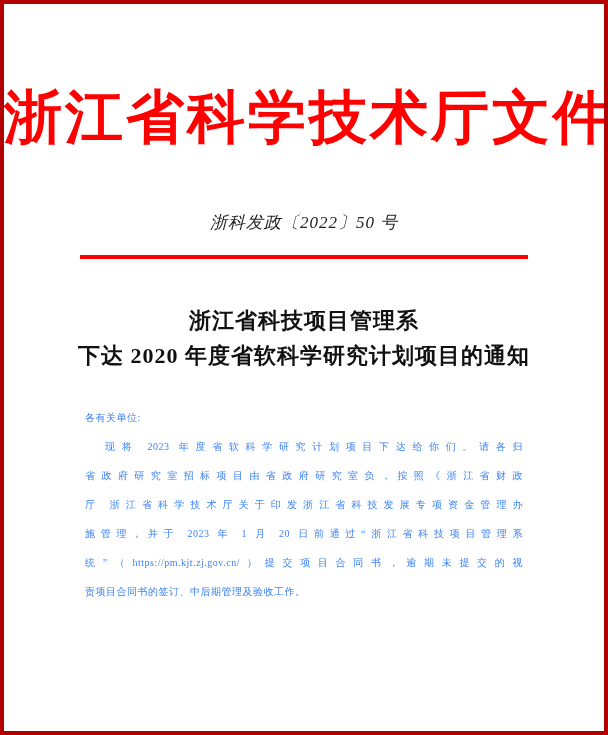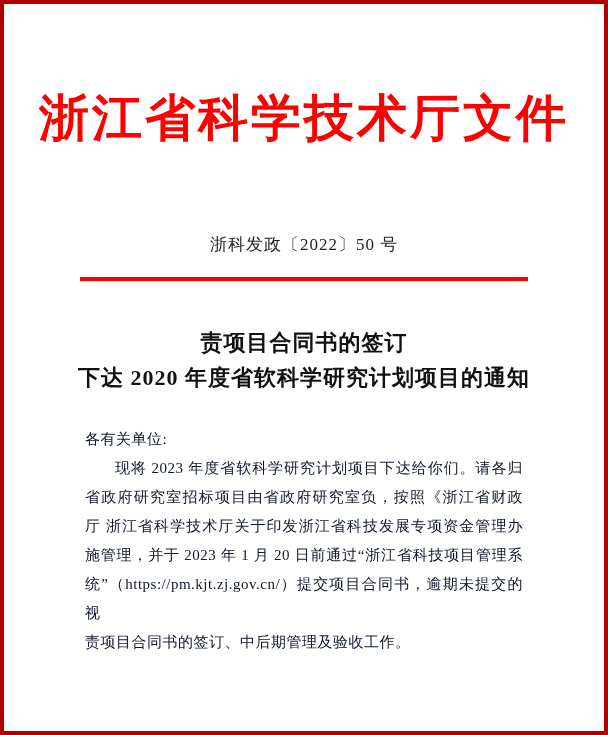--- a/index.html
+++ b/index.html
@@ -9,58 +9,59 @@
     box-sizing: border-box;
     background: #ffffff;
     border: 4px solid #b20000;
     overflow: hidden;
     font-family: "Liberation Serif", "DejaVu Serif", serif;
     color: #1c1c1c;
   }
   .masthead {
     margin-top: 82px;
     text-align: center;
-    font-size: 50px;
+    font-size: 58px;
     line-height: 64px;
     font-weight: bold;
     color: #fe0000;
     letter-spacing: 3px;
     white-space: nowrap;
   }
   .doc-number {
-    margin-top: 82px;
+    margin-top: 60px;
     text-align: center;
     font-size: 17px;
     line-height: 26px;
     letter-spacing: 1px;
     color: #222222;
+    font-style: italic;
   }
   .red-rule {
     margin: 19px auto 0 auto;
     width: 448px;
     height: 4px;
     background: #ff0000;
   }
   .notice-title {
     margin-top: 44px;
     text-align: center;
     font-weight: bold;
     font-size: 22px;
     line-height: 35px;
     letter-spacing: 1px;
     color: #111111;
   }
   .notice-title .tline { white-space: nowrap; }
   .body-block {
     width: 438px;
     margin: 30px auto 0 auto;
-    font-size: 15px;
+    font-size: 10px;
     line-height: 29px;
     letter-spacing: 0.5px;
-    color: #0f172a;
+    color: #3b82f6;
   }
   .salutation { text-align: left; }
   .bline {
     text-align: justify;
     text-align-last: justify;
   }
   .bline.first { text-indent: 2em; }
   .bline.last {
     text-align-last: left;
   }
@@ -68,21 +69,21 @@
 </head>
 <body>
 
 <div class="masthead">浙江省科学技术厅文件</div>
 
 <div class="doc-number">浙科发政〔2022〕50 号</div>
 
 <div class="red-rule"></div>
 
 <div class="notice-title">
-  <div class="tline">责项目合同书的签订</div>
+  <div class="tline">浙江省科技项目管理系</div>
   <div class="tline">下达 2020 年度省软科学研究计划项目的通知</div>
 </div>
 
 <div class="body-block">
   <div class="salutation">各有关单位:</div>
   <div class="bline first">现将 2023 年度省软科学研究计划项目下达给你们。请各归</div>
   <div class="bline">省政府研究室招标项目由省政府研究室负，按照《浙江省财政</div>
   <div class="bline">厅 浙江省科学技术厅关于印发浙江省科技发展专项资金管理办</div>
   <div class="bline">施管理，并于 2023 年 1 月 20 日前通过“浙江省科技项目管理系</div>
   <div class="bline">统”（https://pm.kjt.zj.gov.cn/）提交项目合同书，逾期未提交的视</div>

